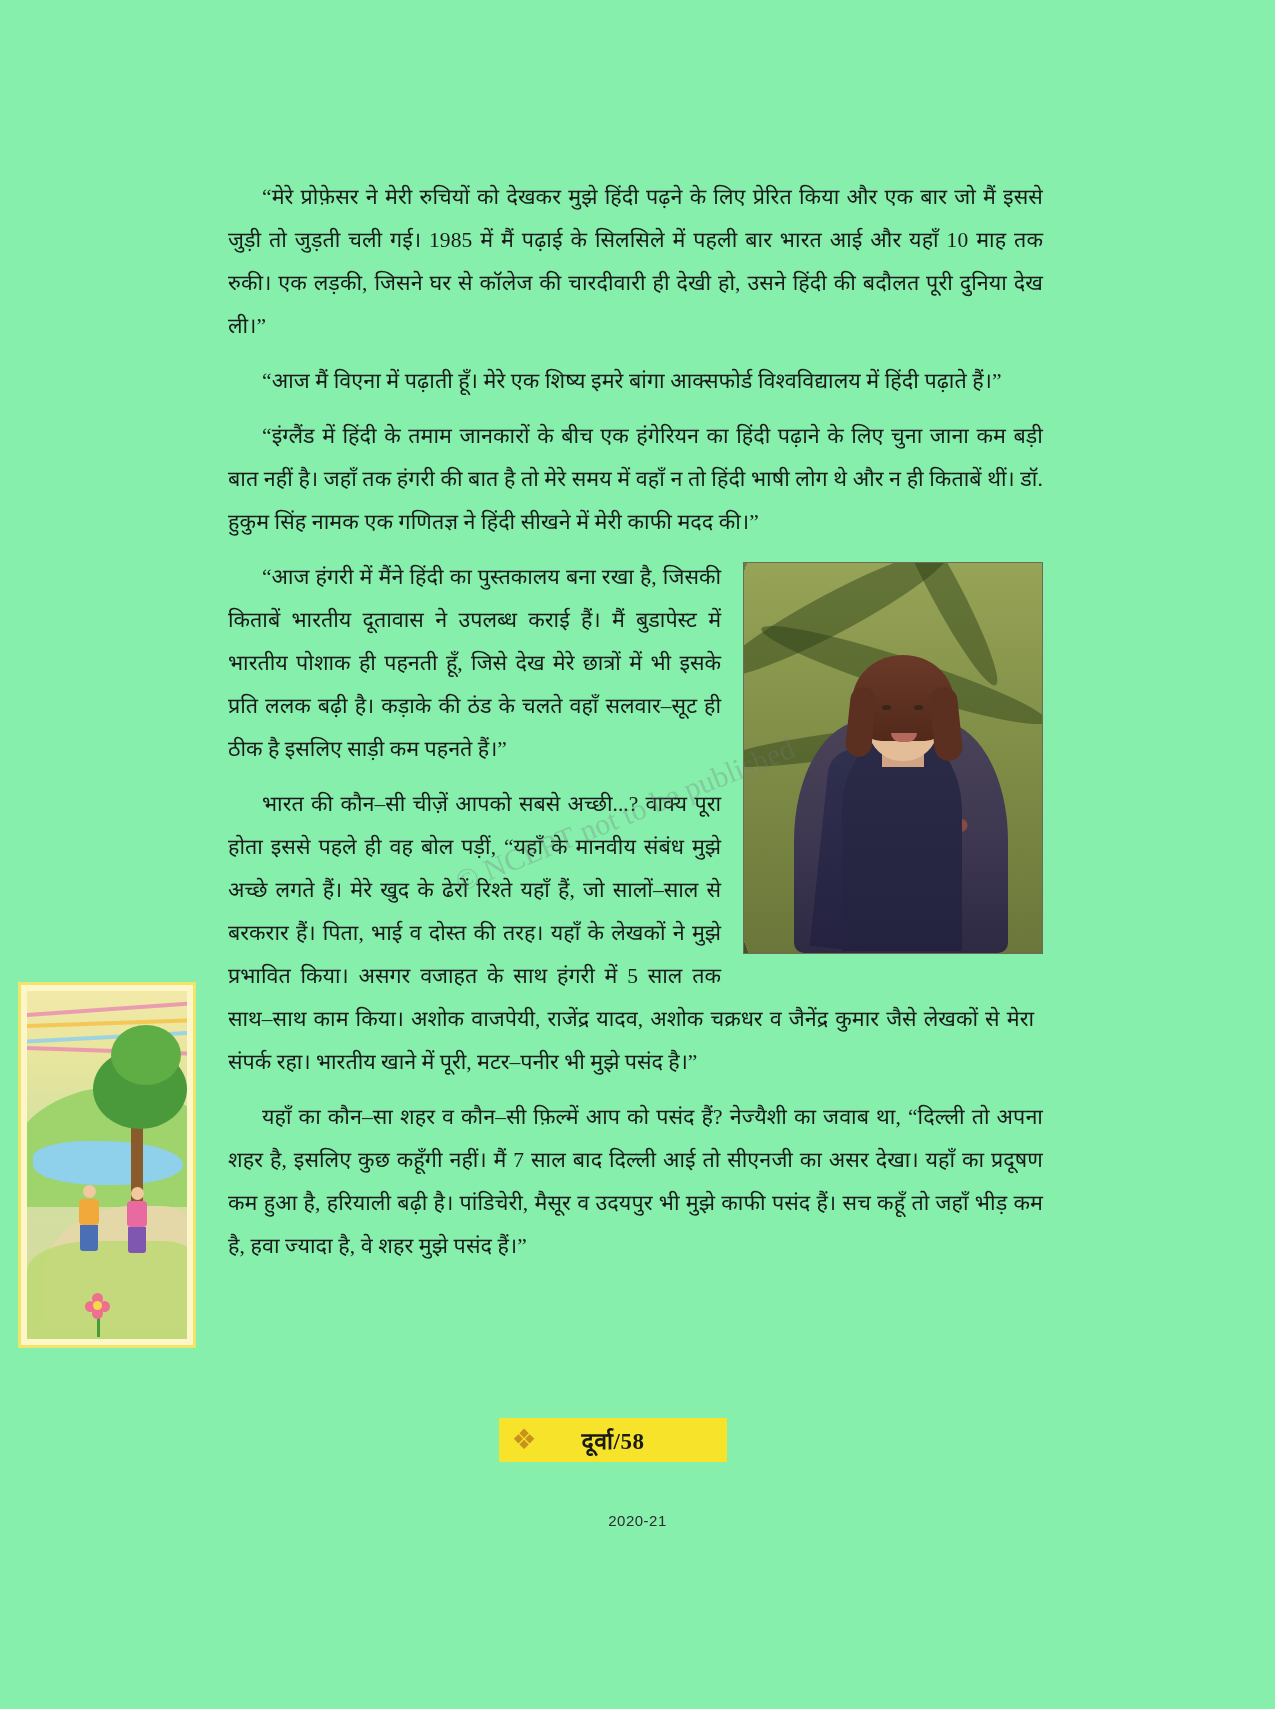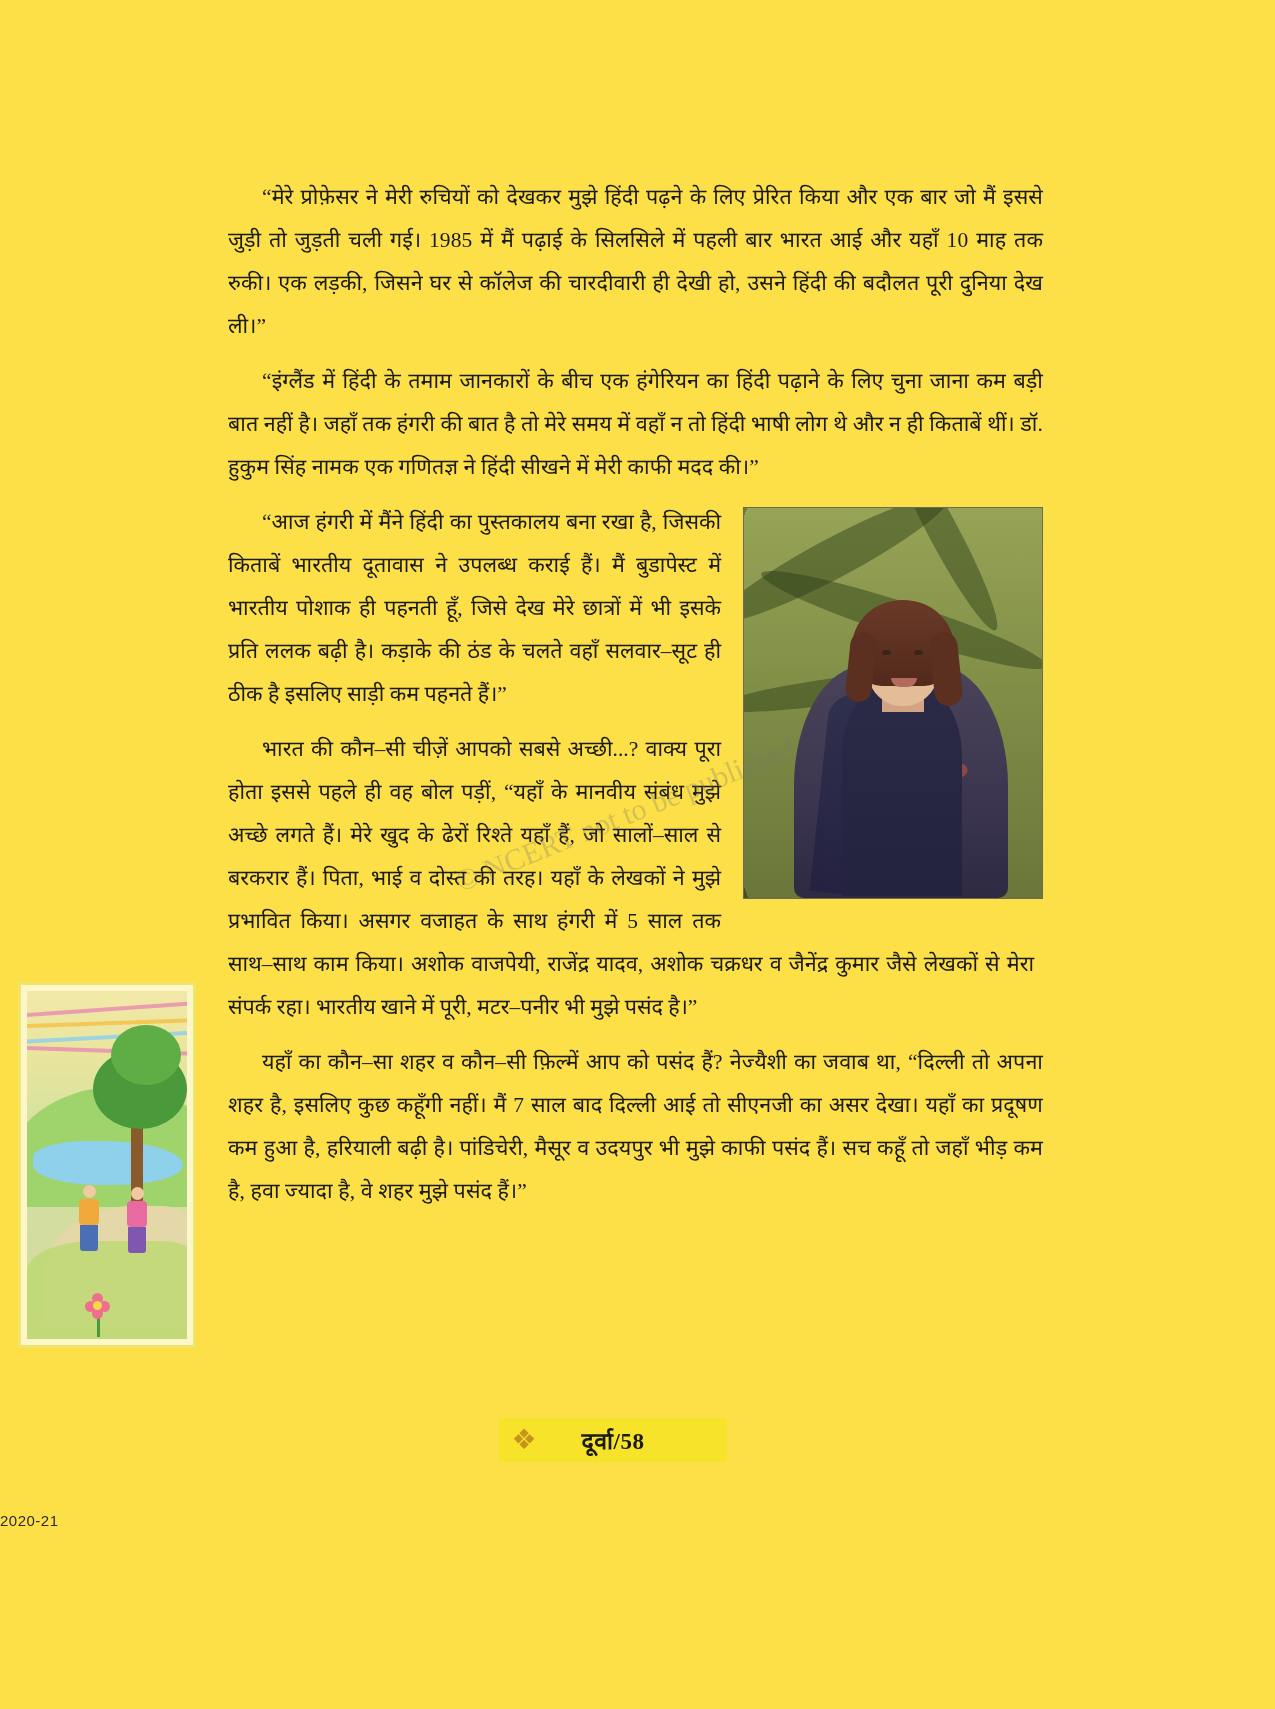--- a/index.html
+++ b/index.html
@@ -4,21 +4,21 @@
 <style>
   html, body {
     margin: 0;
     padding: 0;
     background: #ffffff;
   }
   .page {
     position: relative;
     width: 1275px;
     height: 1709px;
-    background: #fde047;
+    background: #86efac;
     font-family: "Liberation Serif", serif;
     overflow: hidden;
   }
 
   
   .content {
     position: absolute;
     left: 228px;
     top: 176px;
     width: 815px;
@@ -320,36 +320,37 @@
     color: #c8931c;
     font-size: 28px;
     line-height: 36px;
     text-align: center;
   }
   .year {
     position: absolute;
     left: 0;
     right: 0;
     top: 1512px;
-    text-align: left;
+    text-align: center;
     font-size: 15px;
     color: #2b2b2b;
     font-family: "Liberation Sans", sans-serif;
     letter-spacing: .5px;
   }
 </style>
 </head>
 <body>
 
 <div class="page">
 
   <div class="content">
 
     <p class="para">“मेरे प्रोफ़ेसर ने मेरी रुचियों को देखकर मुझे हिंदी पढ़ने के लिए प्रेरित किया और एक बार जो मैं इससे जुड़ी तो जुड़ती चली गई। 1985 में मैं पढ़ाई के सिलसिले में पहली बार भारत आई और यहाँ 10 माह तक रुकी। एक लड़की, जिसने घर से कॉलेज की चारदीवारी ही देखी हो, उसने हिंदी की बदौलत पूरी दुनिया देख ली।”</p>
 
+    <p class="para">“आज मैं विएना में पढ़ाती हूँ। मेरे एक शिष्य इमरे बांगा आक्सफोर्ड विश्वविद्यालय में हिंदी पढ़ाते हैं।”</p>
 
     <p class="para">“इंग्लैंड में हिंदी के तमाम जानकारों के बीच एक हंगेरियन का हिंदी पढ़ाने के लिए चुना जाना कम बड़ी बात नहीं है। जहाँ तक हंगरी की बात है तो मेरे समय में वहाँ न तो हिंदी भाषी लोग थे और न ही किताबें थीं। डॉ. हुकुम सिंह नामक एक गणितज्ञ ने हिंदी सीखने में मेरी काफी मदद की।”</p>
 
     <div class="photo-box">
       <div class="photo-bg">
         <div class="photo-frond f1"></div>
         <div class="photo-frond f2"></div>
         <div class="photo-frond f3"></div>
         <div class="photo-frond f4"></div>
       </div>

